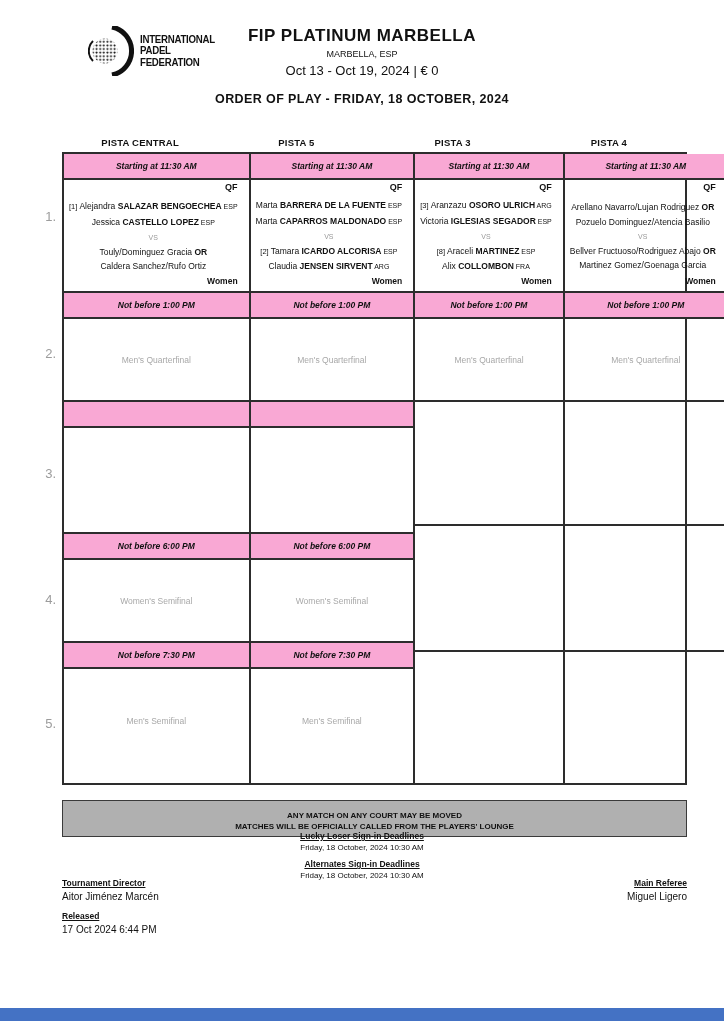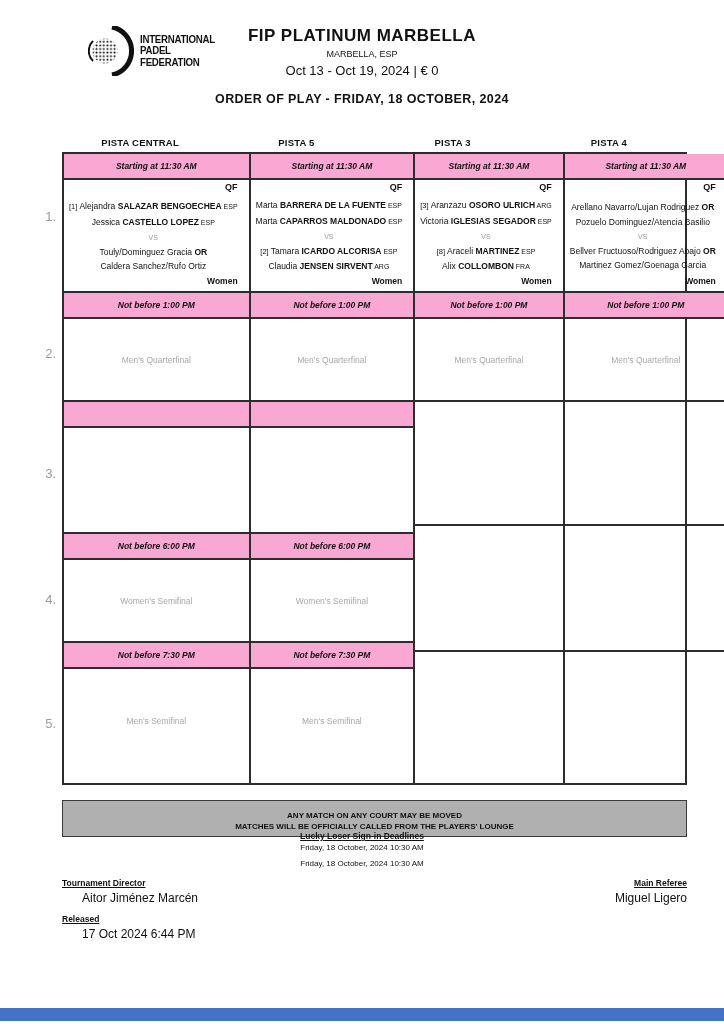--- a/index.html
+++ b/index.html
@@ -50,21 +50,21 @@
   .row-num{position:absolute;width:22px;text-align:right;font-size:13px;color:#9c9c9c;left:34px;}
 
   
   .notice-box{position:absolute;left:62px;top:800px;width:625px;box-sizing:border-box;border:1.5px solid #3a3a3a;background:#b0b0b0;text-align:center;font-size:8px;font-weight:bold;padding:10px 0 4px 0;line-height:10.5px;}
   .deadlines{position:absolute;left:0;top:831px;width:724px;text-align:center;}
   .dl-title{font-size:8.5px;font-weight:bold;text-decoration:underline;}
   .dl-value{font-size:8px;margin-top:2px;margin-bottom:7px;}
   .officials-left{position:absolute;left:62px;top:878px;}
   .officials-right{position:absolute;right:37px;top:878px;text-align:right;}
   .off-label{font-size:8.5px;font-weight:bold;text-decoration:underline;}
-  .off-value{font-size:12px;margin-top:3px;margin-left:20px;}
+  .off-value{font-size:10px;margin-top:3px;}
   .released{margin-top:9px;}
   .accent-bar{position:absolute;left:0;top:1008px;width:724px;height:13px;}
 </style>
 </head>
 <body>
 
 <div class="page">
 
   <div class="logo">
     <div class="logo-mark">
@@ -198,20 +198,21 @@
   </div>
 
   <div class="notice-box">
     <div>ANY MATCH ON ANY COURT MAY BE MOVED</div>
     <div>MATCHES WILL BE OFFICIALLY CALLED FROM THE PLAYERS' LOUNGE</div>
   </div>
 
   <div class="deadlines">
     <div class="dl-title">Lucky Loser Sign-in Deadlines</div>
     <div class="dl-value">Friday, 18 October, 2024 10:30 AM</div>
+    <div class="dl-title">Alternates Sign-in Deadlines</div>
     <div class="dl-value">Friday, 18 October, 2024 10:30 AM</div>
   </div>
 
   <div class="officials-left">
     <div class="off-label">Tournament Director</div>
     <div class="off-value">Aitor Jiménez Marcén</div>
     <div class="off-label released">Released</div>
     <div class="off-value">17 Oct 2024  6:44 PM</div>
   </div>
   <div class="officials-right">

